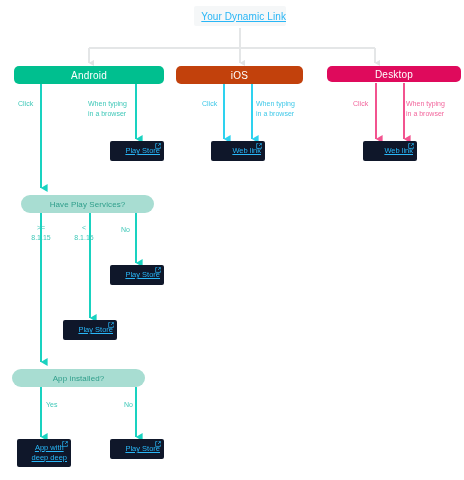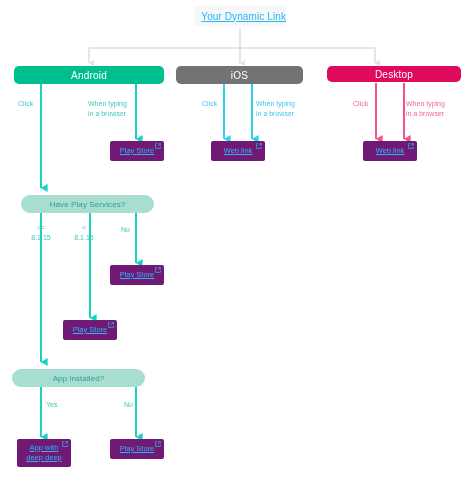--- a/index.html
+++ b/index.html
@@ -65,25 +65,25 @@
     border-radius: 20px;
     display: flex;
     align-items: center;
     justify-content: center;
     font-size: 8px;
     letter-spacing: .1px;
   }
 
   
   .linkbox {
-    background: #701a75;
+    background: #0f172a;
     border-radius: 2px;
     display: flex;
     align-items: center;
-    justify-content: center;
+    justify-content: flex-end;
     text-align: center;
     padding: 3px 4px;
   }
   .linkbox .lnk {
     color: #29b6f6;
     font-size: 7.5px;
     text-decoration: underline;
     line-height: 1.35;
   }
   .ext-icon {
@@ -158,21 +158,21 @@
     </g>
   </svg>
 
   <div class="node title-chip" style="left:194px; top:6px; width:92px; height:20px;">
     <span class="lnk">Your Dynamic Link</span>
   </div>
 
   <div class="node platform" style="left:14px; top:66px; width:150px; height:18px; background:#00bf8f;">
     <span>Android</span>
   </div>
-  <div class="node platform" style="left:176px; top:66px; width:127px; height:18px; background:#737373;">
+  <div class="node platform" style="left:176px; top:66px; width:127px; height:18px; background:#c2410c;">
     <span>iOS</span>
   </div>
   <div class="node platform" style="left:327px; top:66px; width:134px; height:16px; background:#df0a5c;">
     <span>Desktop</span>
   </div>
 
   <div class="edge-label" style="left:18px; top:99px; color:#3fc8b8;">Click</div>
   <div class="edge-label" style="left:88px; top:99px; color:#3fc8b8;">When typing
 in a browser</div>
 

